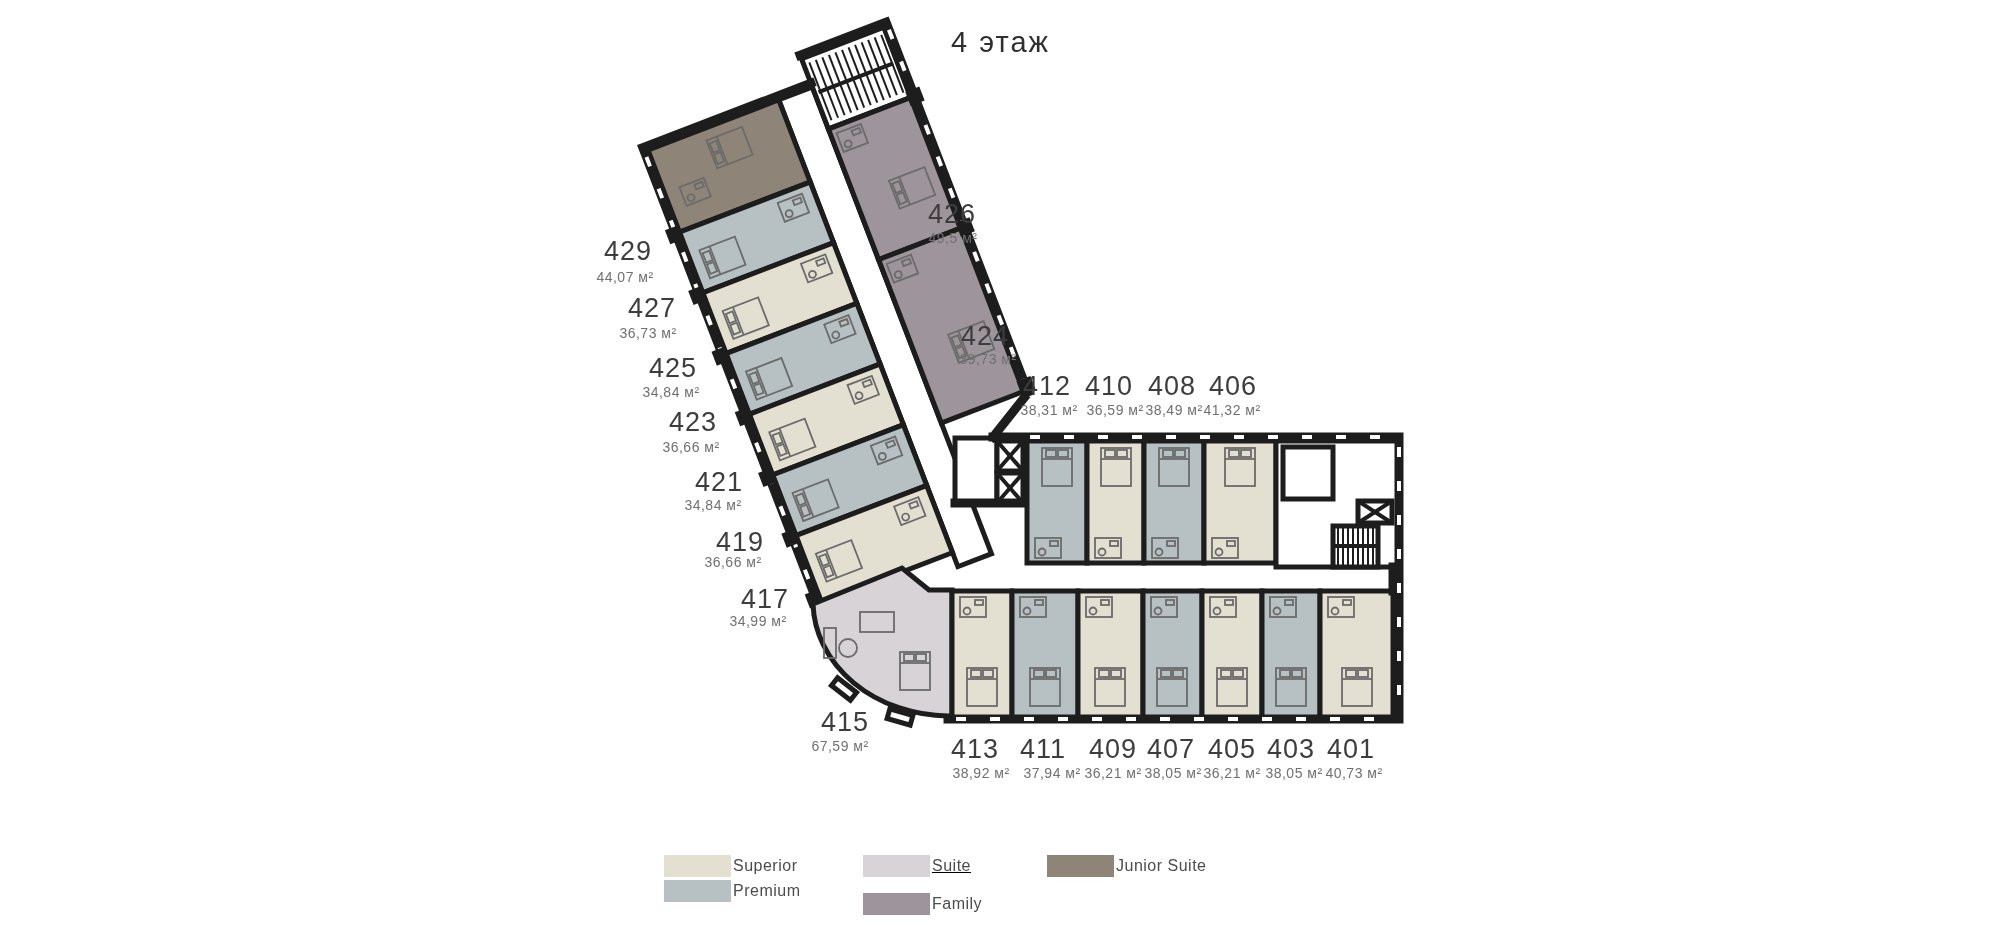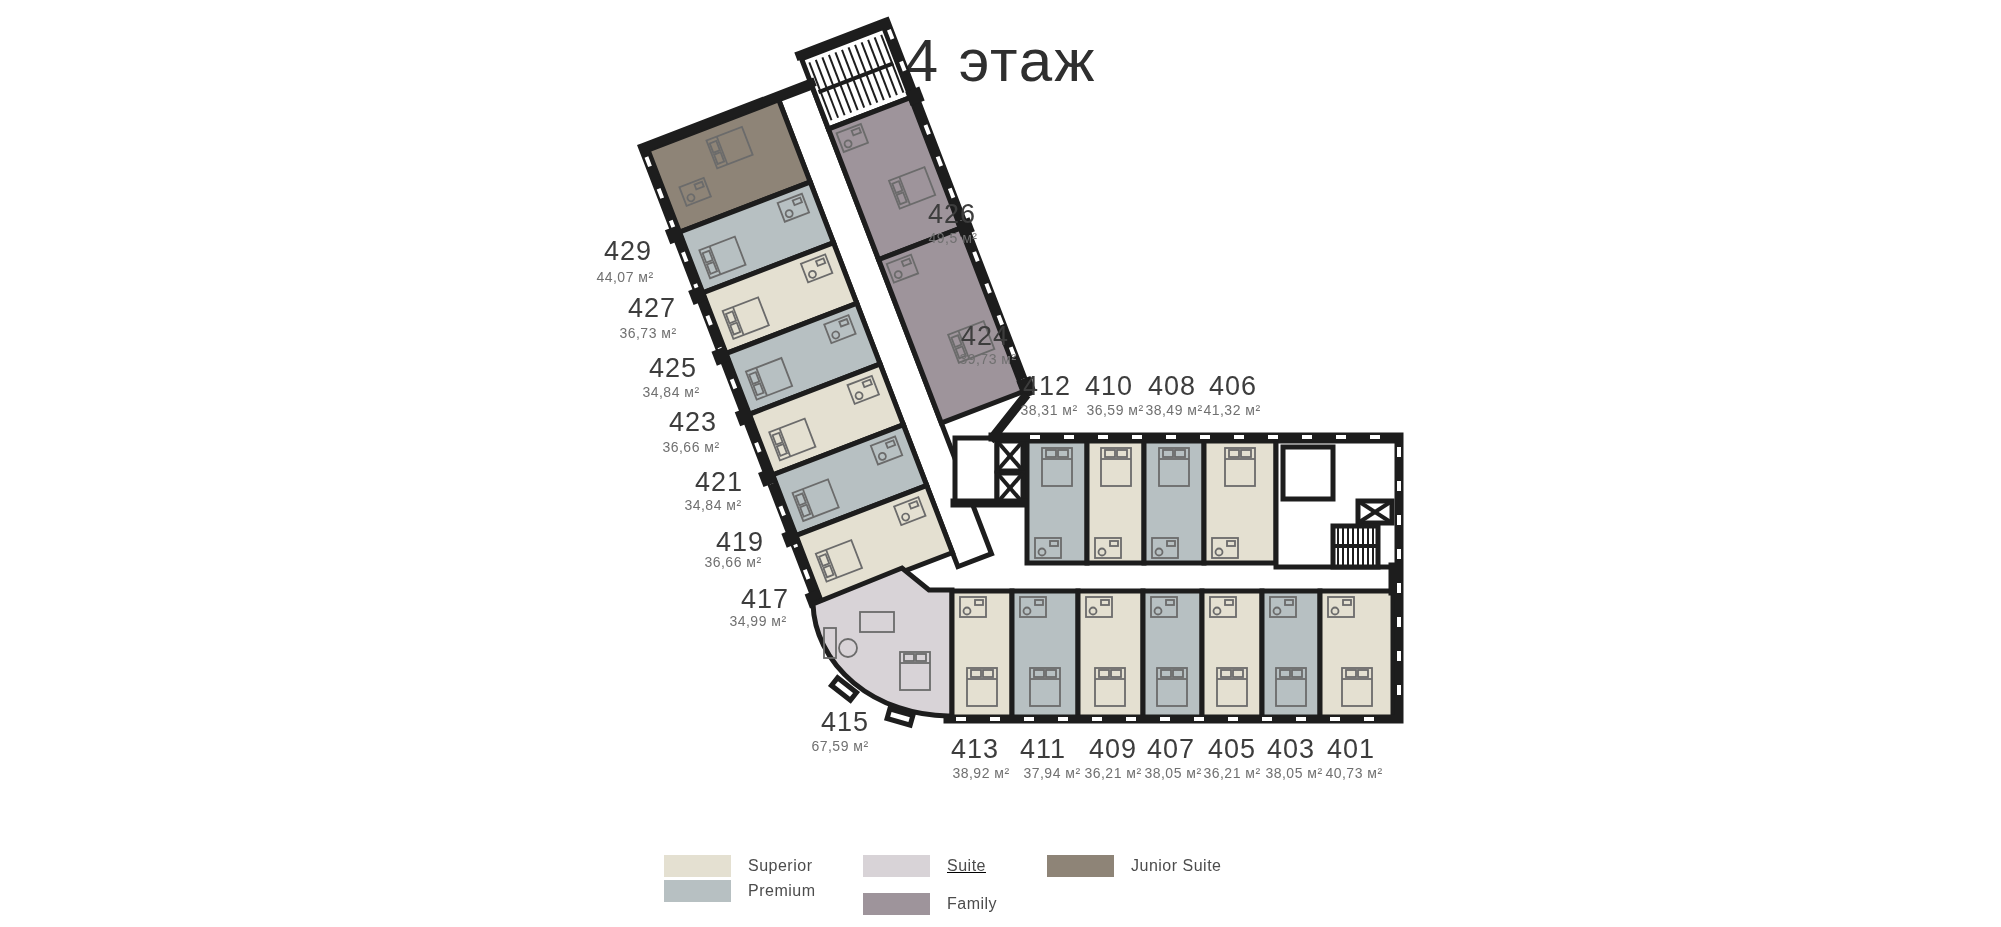--- a/index.html
+++ b/index.html
@@ -1,32 +1,32 @@
 <!DOCTYPE html>
 <html><head>
 <meta charset="utf-8">
 <style>
   html,body{margin:0;padding:0;background:#fff;}
   .page{position:relative;width:2001px;height:927px;background:#fff;overflow:hidden;
         font-family:"Liberation Sans", sans-serif;}
   .title{position:absolute;left:0;top:26px;width:2001px;text-align:center;
-         font-size:60px;font-weight:400;letter-spacing:2px;color:#2f2f2f;}
+         font-size:29px;font-weight:400;letter-spacing:2px;color:#2f2f2f;}
   svg{position:absolute;left:0;top:0;}
   svg text{font-family:"Liberation Sans", sans-serif;}
   .room{stroke:#1d1d1d;stroke-width:5;}
   .white{fill:#ffffff;stroke:#1d1d1d;stroke-width:5;}
   .wall{stroke:#1d1d1d;stroke-width:9;fill:none;stroke-linecap:square;}
   .wall-thin{stroke:#1d1d1d;stroke-width:4;fill:none;}
   .win{stroke:#ffffff;stroke-width:4;fill:none;stroke-dasharray:10 24;}
   .tread{stroke:#1d1d1d;stroke-width:2;fill:none;}
   .furn{stroke:#6b6b6b;stroke-width:1.8;fill:none;}
   .stub{fill:#1d1d1d;}
   .num{font-size:27px;fill:#3d3d3d;letter-spacing:1px;text-anchor:middle;}
   .area{font-size:14px;fill:#707070;letter-spacing:0.5px;text-anchor:middle;}
-  .legend-item{position:absolute;display:flex;align-items:center;gap:17px;}
+  .legend-item{position:absolute;display:flex;align-items:center;gap:2px;}
   .swatch{width:67px;height:22px;display:inline-block;}
   .legend-label{font-size:16px;color:#4c4c4c;letter-spacing:0.5px;}
 </style>
 </head>
 <body>
 
 <div class="page">
 
   <div class="title">4 этаж</div>
 

